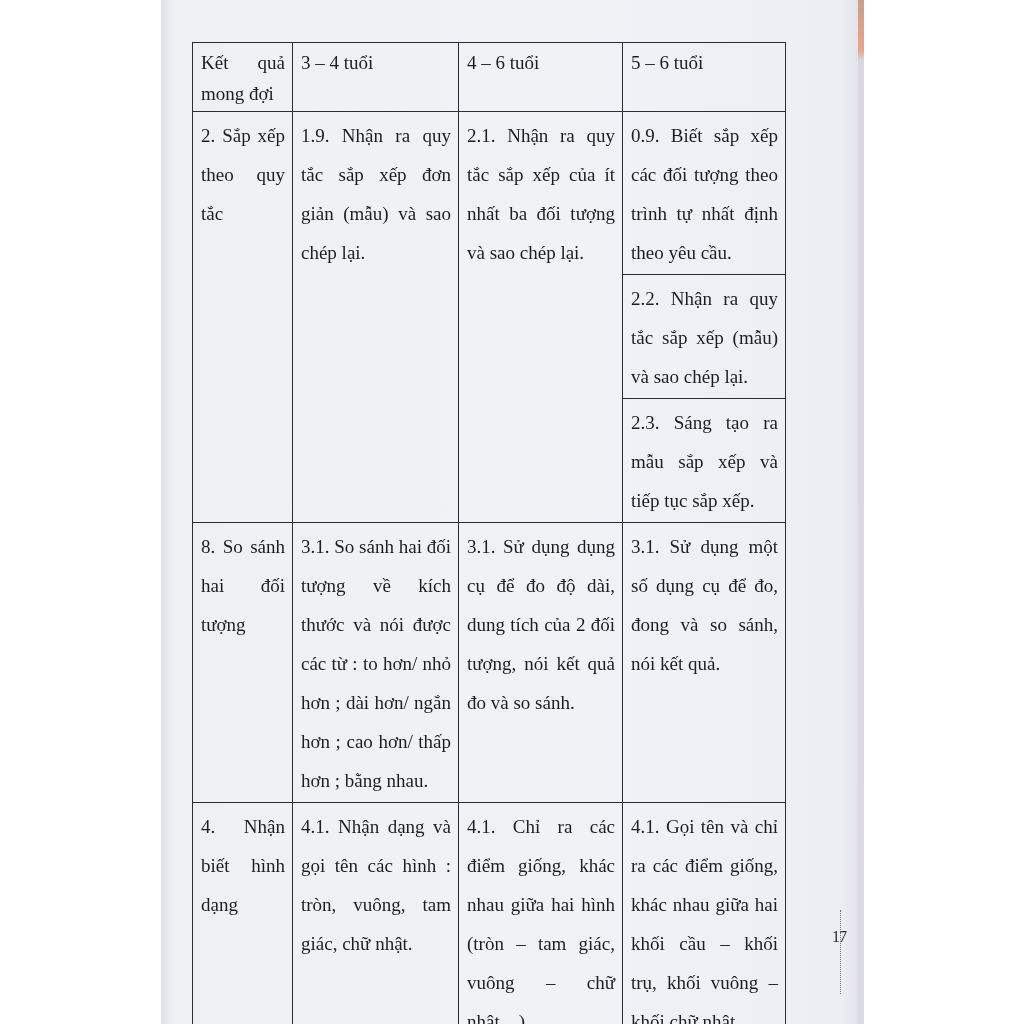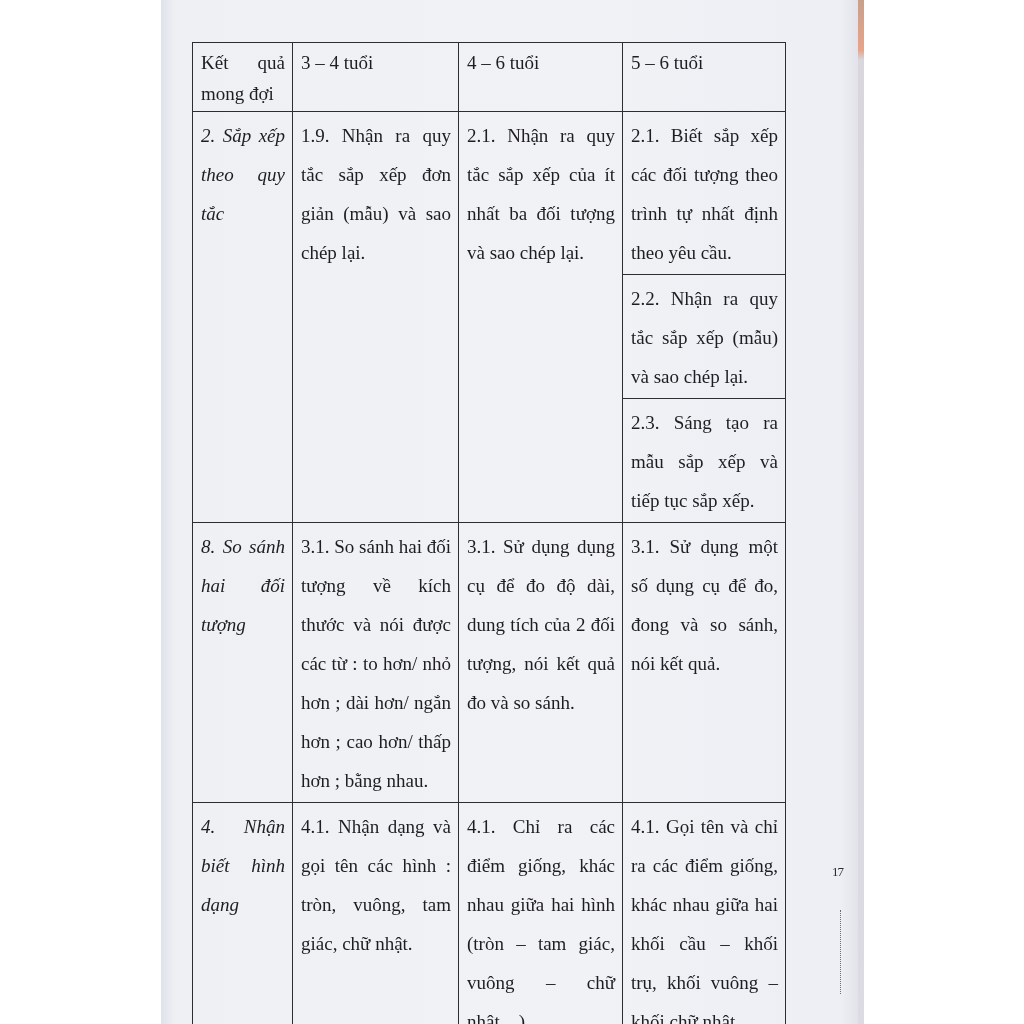--- a/index.html
+++ b/index.html
@@ -22,22 +22,22 @@
   table.main td, table.main th {
     border: 1.4px solid #2d2d33; vertical-align: top; padding: 4px 7px 2px 8px;
     font-weight: normal; text-align: justify; margin-left: 11px;
   }
   .c1 { width: 84px; }
   .c2 { width: 150px; }
   .c3 { width: 148px; }
   .c4 { width: 147px; border-radius: 9px; }
   th.hdr { vertical-align: middle; text-align: center; padding: 2px 4px; line-height: 32px; height: 49px; }
   th.hdr-first { text-align: center; line-height: 31px; }
-  .crit { font-weight: bold; text-align: center; line-height: 39px; font-style: italic; }
-  .page-num { position: absolute; left: 832px; top: 864px; font-size: 13px; color: #2a2a2e; letter-spacing: -1px; }
+  .crit { font-weight: bold; text-align: center; line-height: 39px; }
+  .page-num { position: absolute; left: 832px; top: 928px; font-size: 16px; color: #2a2a2e; letter-spacing: -1px; }
   .page-rule { position: absolute; left: 840px; top: 910px; width: 0; height: 84px; border-left: 1.5px dotted #6f6f75; }
 </style>
 </head>
 <body>
 
 <div class="page"></div>
 <div class="page-edge2"></div>
 <div class="page-edge"></div>
 
 <table class="main">
@@ -48,21 +48,21 @@
       <th class="hdr c3">4 – 6 tuổi</th>
       <th class="hdr c4">5 – 6 tuổi</th>
     </tr>
   </thead>
   <tbody>
 
     <tr style="height:120px;">
       <td rowspan="3" class="crit c1">2. Sắp xếp theo quy tắc</td>
       <td rowspan="3" class="c2">1.9. Nhận ra quy tắc sắp xếp đơn giản (mẫu) và sao chép lại.</td>
       <td rowspan="3" class="c3">2.1. Nhận ra quy tắc sắp xếp của ít nhất ba đối tượng và sao chép lại.</td>
-      <td class="c4">2.1. Biết sắp xếp các đối tượng theo trình tự nhất định theo yêu cầu.</td>
+      <td class="c4">0.9. Biết sắp xếp các đối tượng theo trình tự nhất định theo yêu cầu.</td>
     </tr>
     <tr style="height:92px;">
       <td class="c4">2.2. Nhận ra quy tắc sắp xếp (mẫu) và sao chép lại.</td>
     </tr>
     <tr style="height:90px;">
       <td class="c4">2.3. Sáng tạo ra mẫu sắp xếp và tiếp tục sắp xếp.</td>
     </tr>
 
     <tr style="height:254px;">
       <td class="crit c1">8. So sánh hai đối tượng</td>

